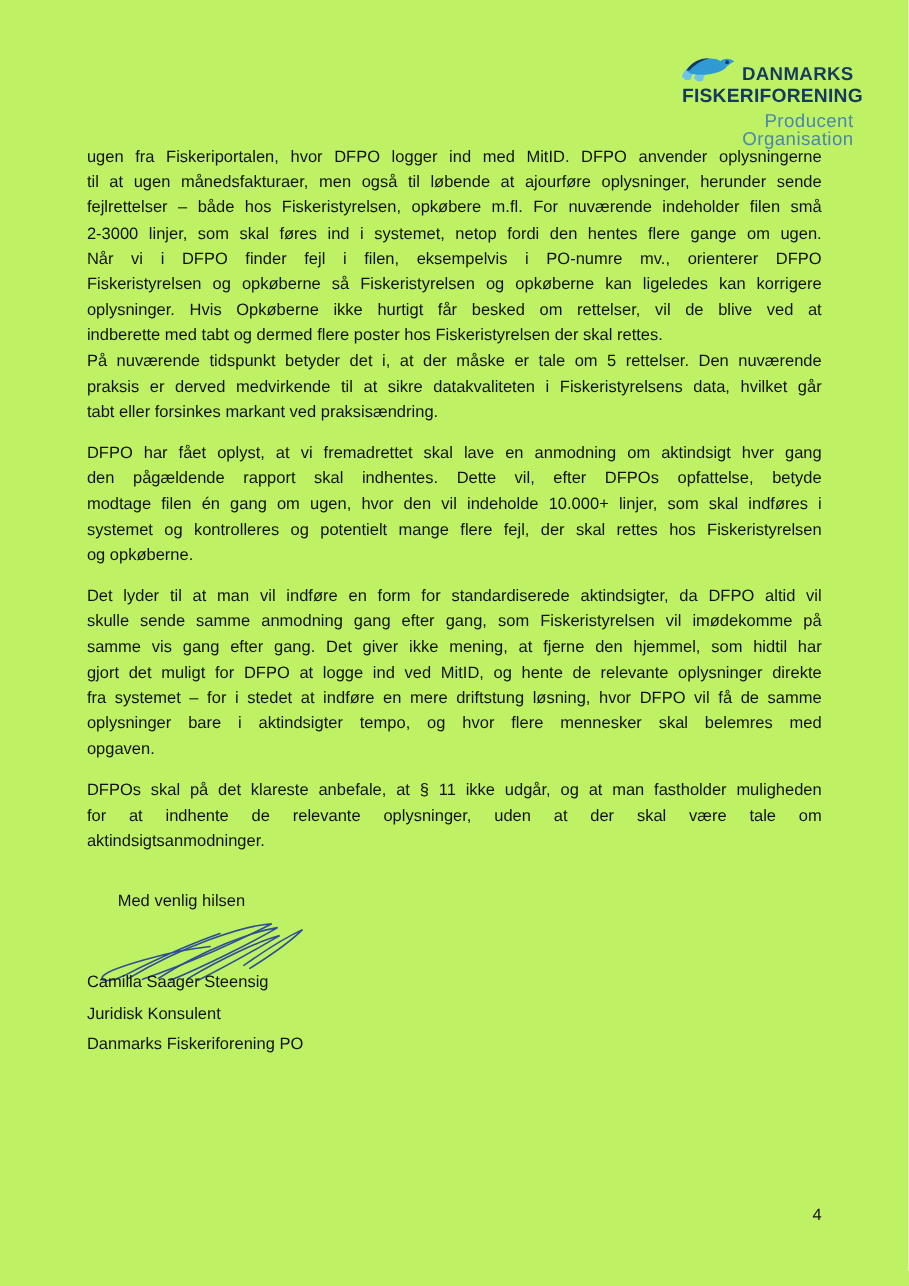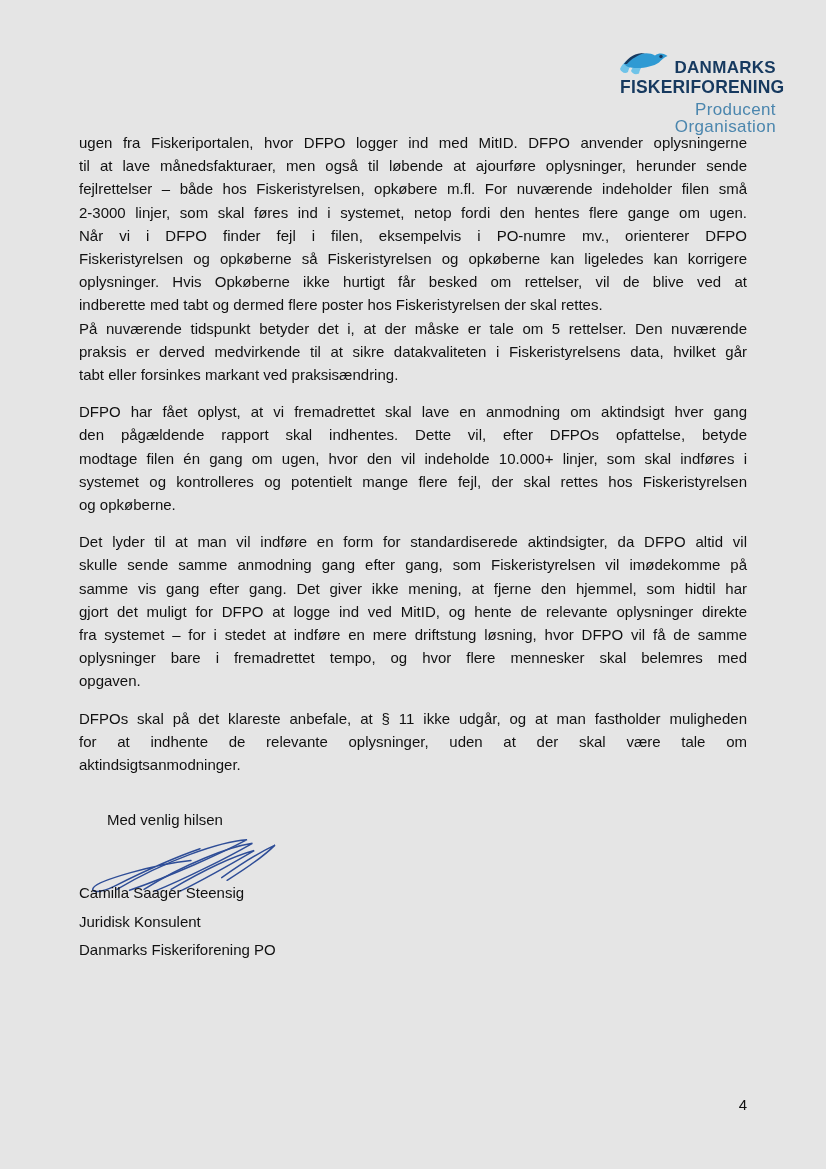--- a/index.html
+++ b/index.html
@@ -1,19 +1,19 @@
 <!DOCTYPE html>
 <html lang="da" style="--navy: #16395f; --steel: #4b86ae;"><head>
 <meta charset="utf-8">
 <style>
   html,body{margin:0;padding:0;background:#fff;}
   .page{
     position:relative;
     width:826px;height:1169px;
-    background:#e5e5e5;
+    background:#bef264;
     font-family:"Liberation Sans", sans-serif;
     color:#111;
     overflow:hidden;
   }
   
   .logo{
     position:absolute;
     top:50px;right:50px;
     width:156px;
     text-align:right;
@@ -90,21 +90,21 @@
       <span class="logo-danmarks">DANMARKS</span>
     </div>
     <div class="logo-fiskeri">FISKERIFORENING</div>
     <div class="logo-po">Producent Organisation</div>
   </header>
 
   <main class="content">
     <div id="paragraphs">
         <div class="para">
           <div class="line">ugen fra Fiskeriportalen, hvor DFPO logger ind med MitID. DFPO anvender oplysningerne</div>
-          <div class="line">til at lave månedsfakturaer, men også til løbende at ajourføre oplysninger, herunder sende</div>
+          <div class="line">til at ugen månedsfakturaer, men også til løbende at ajourføre oplysninger, herunder sende</div>
           <div class="line">fejlrettelser – både hos Fiskeristyrelsen, opkøbere m.fl. For nuværende indeholder filen små</div>
           <div class="line">2-3000 linjer, som skal føres ind i systemet, netop fordi den hentes flere gange om ugen.</div>
           <div class="line">Når vi i DFPO finder fejl i filen, eksempelvis i PO-numre mv., orienterer DFPO</div>
           <div class="line">Fiskeristyrelsen og opkøberne så Fiskeristyrelsen og opkøberne kan ligeledes kan korrigere</div>
           <div class="line">oplysninger. Hvis Opkøberne ikke hurtigt får besked om rettelser, vil de blive ved at</div>
           <div class="line nofill">indberette med tabt og dermed flere poster hos Fiskeristyrelsen der skal rettes.</div>
           <div class="line">På nuværende tidspunkt betyder det i, at der måske er tale om 5 rettelser. Den nuværende</div>
           <div class="line">praksis er derved medvirkende til at sikre datakvaliteten i Fiskeristyrelsens data, hvilket går</div>
           <div class="line nofill">tabt eller forsinkes markant ved praksisændring.</div>
         </div>
@@ -114,21 +114,21 @@
           <div class="line">modtage filen én gang om ugen, hvor den vil indeholde 10.000+ linjer, som skal indføres i</div>
           <div class="line">systemet og kontrolleres og potentielt mange flere fejl, der skal rettes hos Fiskeristyrelsen</div>
           <div class="line nofill">og opkøberne.</div>
         </div>
         <div class="para">
           <div class="line">Det lyder til at man vil indføre en form for standardiserede aktindsigter, da DFPO altid vil</div>
           <div class="line">skulle sende samme anmodning gang efter gang, som Fiskeristyrelsen vil imødekomme på</div>
           <div class="line">samme vis gang efter gang. Det giver ikke mening, at fjerne den hjemmel, som hidtil har</div>
           <div class="line">gjort det muligt for DFPO at logge ind ved MitID, og hente de relevante oplysninger direkte</div>
           <div class="line">fra systemet – for i stedet at indføre en mere driftstung løsning, hvor DFPO vil få de samme</div>
-          <div class="line">oplysninger bare i fremadrettet tempo, og hvor flere mennesker skal belemres med</div>
+          <div class="line">oplysninger bare i aktindsigter tempo, og hvor flere mennesker skal belemres med</div>
           <div class="line nofill">opgaven.</div>
         </div>
         <div class="para">
           <div class="line">DFPOs skal på det klareste anbefale, at § 11 ikke udgår, og at man fastholder muligheden</div>
           <div class="line">for at indhente de relevante oplysninger, uden at der skal være tale om</div>
           <div class="line nofill">aktindsigtsanmodninger.</div>
         </div>
       </div>
 
     <div class="closing">Med venlig hilsen</div>

